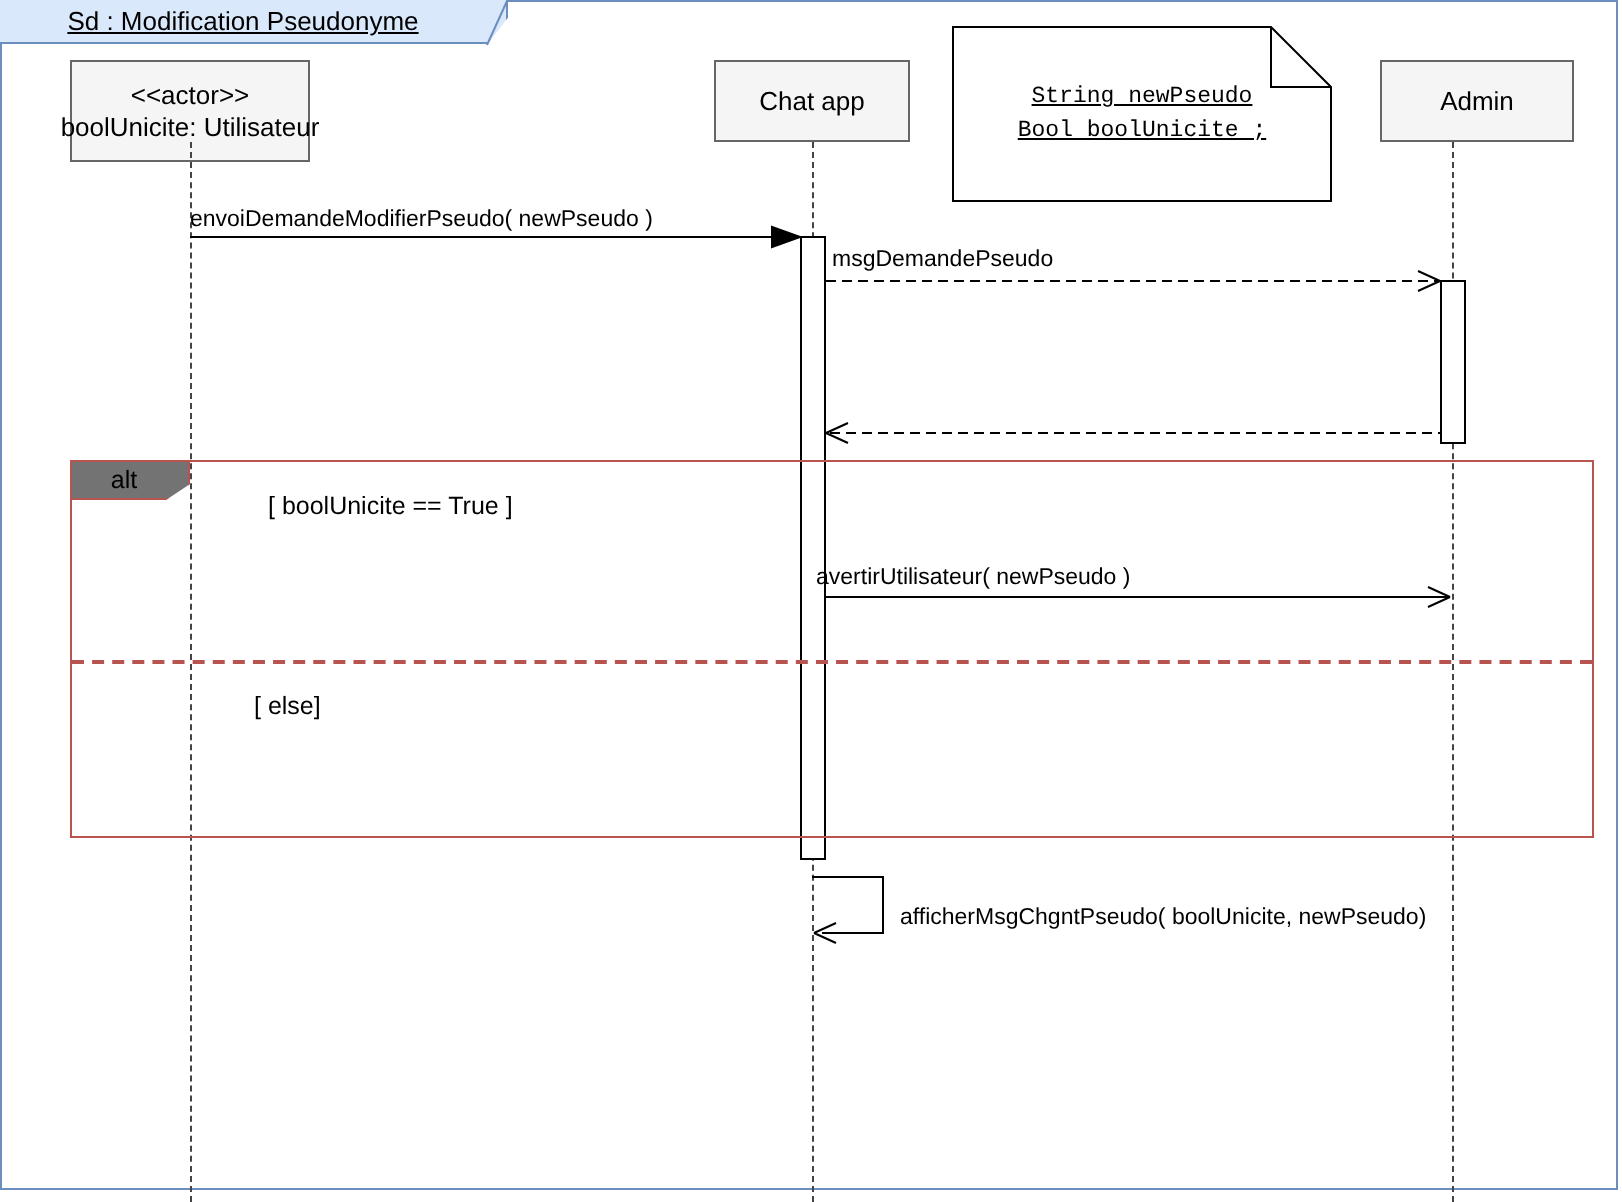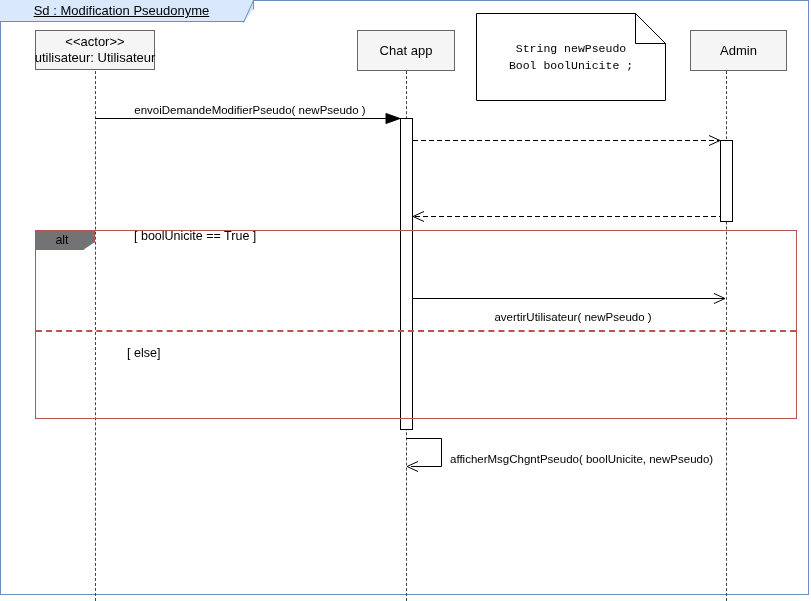--- a/index.html
+++ b/index.html
@@ -64,21 +64,21 @@
     display: flex;
     flex-direction: column;
     align-items: center;
     justify-content: center;
     font-size: 13px;
     color: #000000;
     line-height: 16px;
     text-align: center;
     white-space: nowrap;
   }
-  #lifeline-box-actor { left: 35px;  top: 30px; width: 120px; height: 40px; }
+  #lifeline-box-actor { left: 35px;  top: 30px; width: 120px; height: 51px; }
   #lifeline-box-chat  { left: 357px; top: 30px; width: 98px;  height: 41px; }
   #lifeline-box-admin { left: 678px; top: 30px; width: 97px;  height: 41px; margin-left: 12px; }
 
   
   .lifeline-dash {
     width: 0px;
     border-left: 1px dashed #444444;
   }
   #lifeline-dash-actor { left: 95px;  top: 71px; height: 530px; }
   #lifeline-dash-chat  { left: 406px; top: 71px; height: 530px; }
@@ -97,27 +97,27 @@
   #note-shape { left: 476px; top: 13px; width: 190px; height: 88px; }
   #note-text {
     left: 476px; top: 40px;
     width: 190px;
     text-align: center;
     font-family: "Liberation Mono", "DejaVu Sans Mono", monospace;
     font-size: 11.5px;
     line-height: 17px;
     color: #000000;
     white-space: pre;
+    text-decoration: underline;
   }
 
   .msg-label {
     font-size: 11.5px;
     color: #000000;
     white-space: nowrap;
-    text-align: center;
   }
 
   .arrow-svg { overflow: visible; }
 
   
   #alt-frame {
     left: 35px; top: 230px;
     width: 762px; height: 189px;
     border: 1px solid #b85450;
     box-sizing: border-box;
@@ -141,39 +141,39 @@
     display: flex;
     align-items: center;
     justify-content: center;
     padding-right: 6px;
   }
   .alt-guard {
     font-size: 12.5px;
     color: #000000;
     white-space: nowrap;
   }
-  #alt-guard-1 { left: 113px; top: 229px; padding-left: 21px; }
+  #alt-guard-1 { left: 113px; top: 246px; padding-left: 21px; }
   #alt-guard-2 { left: 127px; top: 346px; }
 </style>
 </head>
 <body>
 
 <div id="canvas">
 
   <div class="abs" id="frame-border"></div>
 
   <div class="abs" id="title-tab"></div>
   <svg class="abs arrow-svg" id="title-tab-edge" width="254" height="23">
     <path d="M 243.5 22.5 L 253.5 0.5" stroke="#6c8ebf" stroke-width="1" fill="none"></path>
   </svg>
   <div class="abs tab-label">Sd :  Modification Pseudonyme</div>
 
   <div class="abs lifeline-box" id="lifeline-box-actor">
     <span>&lt;&lt;actor&gt;&gt;</span>
-    <span>utilisateur: Utilisateur</span>
+    <span>boolUnicite: Utilisateur</span>
   </div>
   <div class="abs lifeline-dash" id="lifeline-dash-actor"></div>
 
   <div class="abs lifeline-box" id="lifeline-box-chat">
     <span>Chat app</span>
   </div>
   <div class="abs lifeline-dash" id="lifeline-dash-chat"></div>
 
   <div class="abs lifeline-box" id="lifeline-box-admin">
     <span>Admin</span>
@@ -189,37 +189,38 @@
 
   <div class="abs activation" id="activation-chat"></div>
   <div class="abs activation" id="activation-admin"></div>
 
   <div class="abs msg-label" style="left:95px; top:104px; width:310px;">envoiDemandeModifierPseudo( newPseudo )</div>
   <svg class="abs arrow-svg" style="left:95px; top:112px;" width="311" height="12">
     <line x1="0" y1="6.5" x2="300" y2="6.5" stroke="#000000" stroke-width="1"></line>
     <path d="M 305 6.5 L 291 1.5 L 291 11.5 Z" fill="#000000" stroke="#000000" stroke-width="1"></path>
   </svg>
 
+  <div class="abs msg-label" style="left:416px; top:124px; width:310px;">msgDemandePseudo</div>
   <svg class="abs arrow-svg" style="left:413px; top:134px;" width="313" height="12">
     <line x1="0" y1="6.5" x2="306" y2="6.5" stroke="#000000" stroke-width="1" stroke-dasharray="5,3"></line>
     <path d="M 307 6.5 L 296 1.5 M 307 6.5 L 296 11.5" fill="none" stroke="#000000" stroke-width="1"></path>
   </svg>
 
   <svg class="abs arrow-svg" style="left:413px; top:210px;" width="308" height="12">
     <line x1="2" y1="6.5" x2="307" y2="6.5" stroke="#000000" stroke-width="1" stroke-dasharray="5,3"></line>
     <path d="M 0 6.5 L 11 1.5 M 0 6.5 L 11 11.5" fill="none" stroke="#000000" stroke-width="1"></path>
   </svg>
 
   <div class="abs" id="alt-frame"></div>
   <div class="abs" id="alt-divider"></div>
   <div class="abs" id="alt-tag">alt</div>
   <div class="abs alt-guard" id="alt-guard-1">[ boolUnicite == True ]</div>
   <div class="abs alt-guard" id="alt-guard-2">[ else]</div>
 
-  <div class="abs msg-label" style="left:418px; top:283px; width:310px;margin-top:28px;">avertirUtilisateur( newPseudo )</div>
+  <div class="abs msg-label" style="left:408px; top:283px; width:310px;">avertirUtilisateur( newPseudo )</div>
   <svg class="abs arrow-svg" style="left:413px; top:292px;" width="314" height="12">
     <line x1="0" y1="6.5" x2="311" y2="6.5" stroke="#000000" stroke-width="1"></line>
     <path d="M 312 6.5 L 301 1.5 M 312 6.5 L 301 11.5" fill="none" stroke="#000000" stroke-width="1"></path>
   </svg>
 
   <svg class="abs arrow-svg" style="left:405px; top:437px;" width="44" height="34">
     <path d="M 1 1.5 L 36.5 1.5 L 36.5 29.5 L 6 29.5" fill="none" stroke="#000000" stroke-width="1"></path>
     <path d="M 2 29.5 L 13 24.5 M 2 29.5 L 13 34.5" fill="none" stroke="#000000" stroke-width="1"></path>
   </svg>
   <div class="abs msg-label" style="left:450px; top:453px; text-align:right;">afficherMsgChgntPseudo( boolUnicite, newPseudo)</div>

